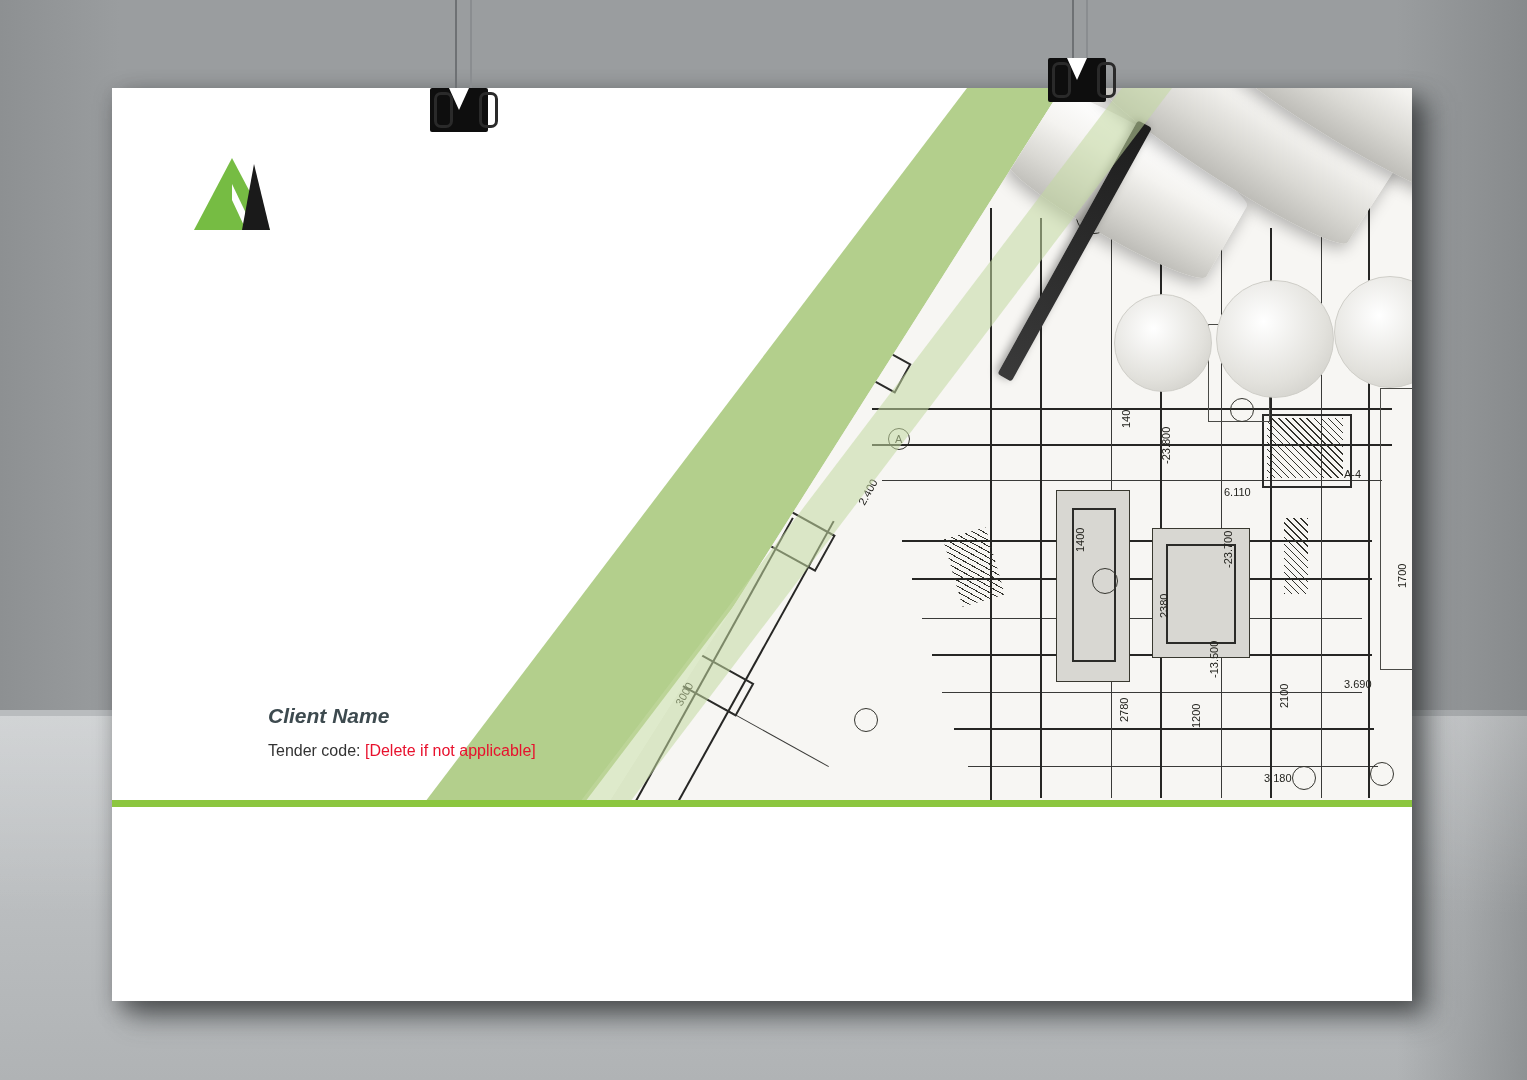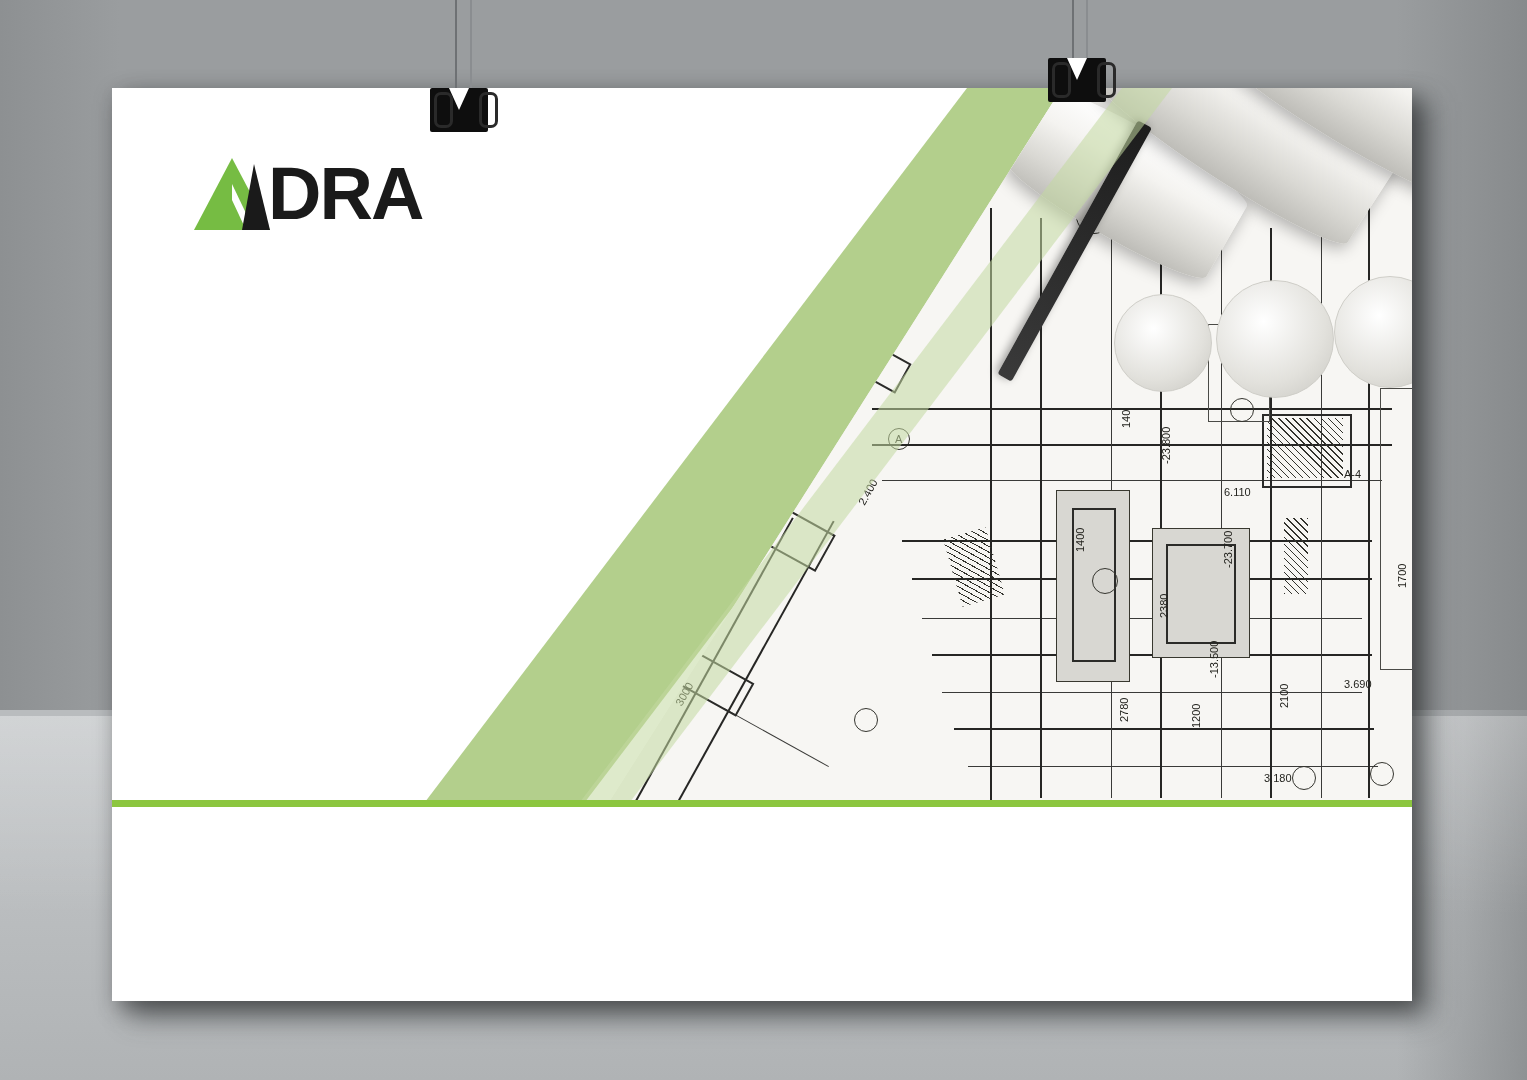--- a/index.html
+++ b/index.html
@@ -398,23 +398,28 @@
 
   <div id="logo">
     <div id="logo-mark">
       <svg width="80" height="80" viewBox="0 0 80 80">
         <polygon points="40,4 78,76 2,76" fill="#76bc43"></polygon>
         <polygon points="40,30 62,76 40,76" fill="#ffffff"></polygon>
         <polygon points="40,46 54,76 40,76" fill="#76bc43"></polygon>
         <polygon points="62,10 78,76 50,76" fill="#1a1a1a"></polygon>
       </svg>
     </div>
-    <div id="logo-text">DRA</div>
   </div>
 
+  <div id="client-block">
+    <div id="client-name">Client Name</div>
+    <div id="tender-line">
+      <span>Tender code: </span><span id="tender-placeholder">[Delete if not applicable]</span>
+    </div>
+  </div>
 
   <div id="green-rule"></div>
 
 </div>
 
 <div>
   <div class="clip-wire" style="left:455px;top:0px;height:92px;"></div>
   <div class="clip-wire2" style="left:470px;top:0px;height:92px;"></div>
   <div class="clip-body" style="left:430px;top:88px;">
     <div class="clip-notch"></div>

